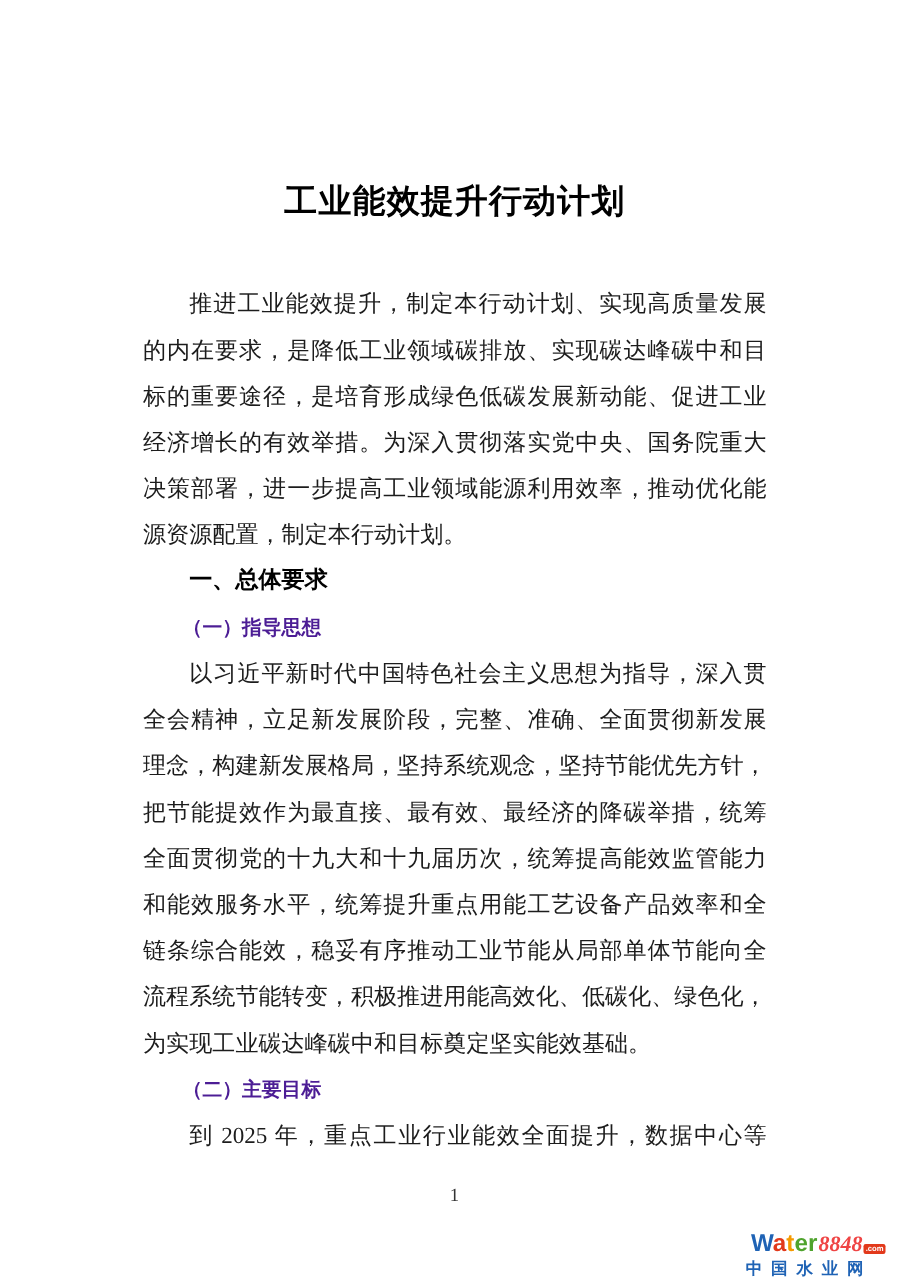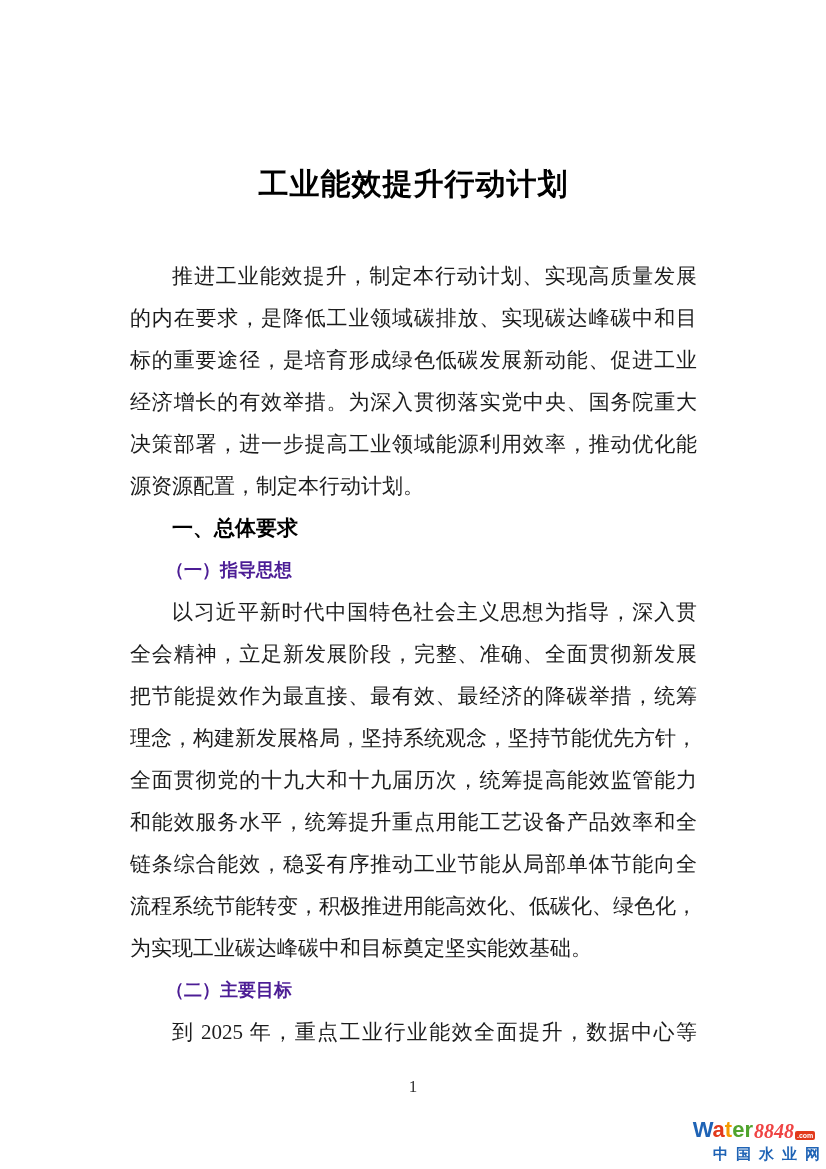--- a/index.html
+++ b/index.html
@@ -66,24 +66,24 @@
     left: 0;
     width: 100%;
     text-align: center;
     font-size: 17px;
     line-height: 22px;
     color: #333333;
     font-family: "Liberation Serif", "DejaVu Serif", serif;
   }
   .watermark {
     position: absolute;
-    right: 6px;
+    right: 16px;
     bottom: 7px;
     width: 132px;
-    text-align: right;
+    text-align: left;
     line-height: 1;
     user-select: none;
   }
   .wm-row1 {
     display: flex;
     align-items: flex-end;
     justify-content: center;
     white-space: nowrap;
   }
   .wm-brand {
@@ -137,22 +137,22 @@
           <div class="line">标的重要途径，是培育形成绿色低碳发展新动能、促进工业</div>
           <div class="line">经济增长的有效举措。为深入贯彻落实党中央、国务院重大</div>
           <div class="line">决策部署，进一步提高工业领域能源利用效率，推动优化能</div>
           <div class="line para-last">源资源配置，制定本行动计划。</div>
         </div>
         <div class="heading-chapter">一、总体要求</div>
         <div class="heading-section">（一）指导思想</div>
         <div>
           <div class="line para-first">以习近平新时代中国特色社会主义思想为指导，深入贯</div>
           <div class="line">全会精神，立足新发展阶段，完整、准确、全面贯彻新发展</div>
+          <div class="line">理念，构建新发展格局，坚持系统观念，坚持节能优先方针，</div>
           <div class="line">把节能提效作为最直接、最有效、最经济的降碳举措，统筹</div>
-          <div class="line">理念，构建新发展格局，坚持系统观念，坚持节能优先方针，</div>
           <div class="line">全面贯彻党的十九大和十九届历次，统筹提高能效监管能力</div>
           <div class="line">和能效服务水平，统筹提升重点用能工艺设备产品效率和全</div>
           <div class="line">链条综合能效，稳妥有序推动工业节能从局部单体节能向全</div>
           <div class="line">流程系统节能转变，积极推进用能高效化、低碳化、绿色化，</div>
           <div class="line para-last">为实现工业碳达峰碳中和目标奠定坚实能效基础。</div>
         </div>
         <div class="heading-section">（二）主要目标</div>
         <div>
           <div class="line para-first">到 2025 年，重点工业行业能效全面提升，数据中心等</div>
         </div>

